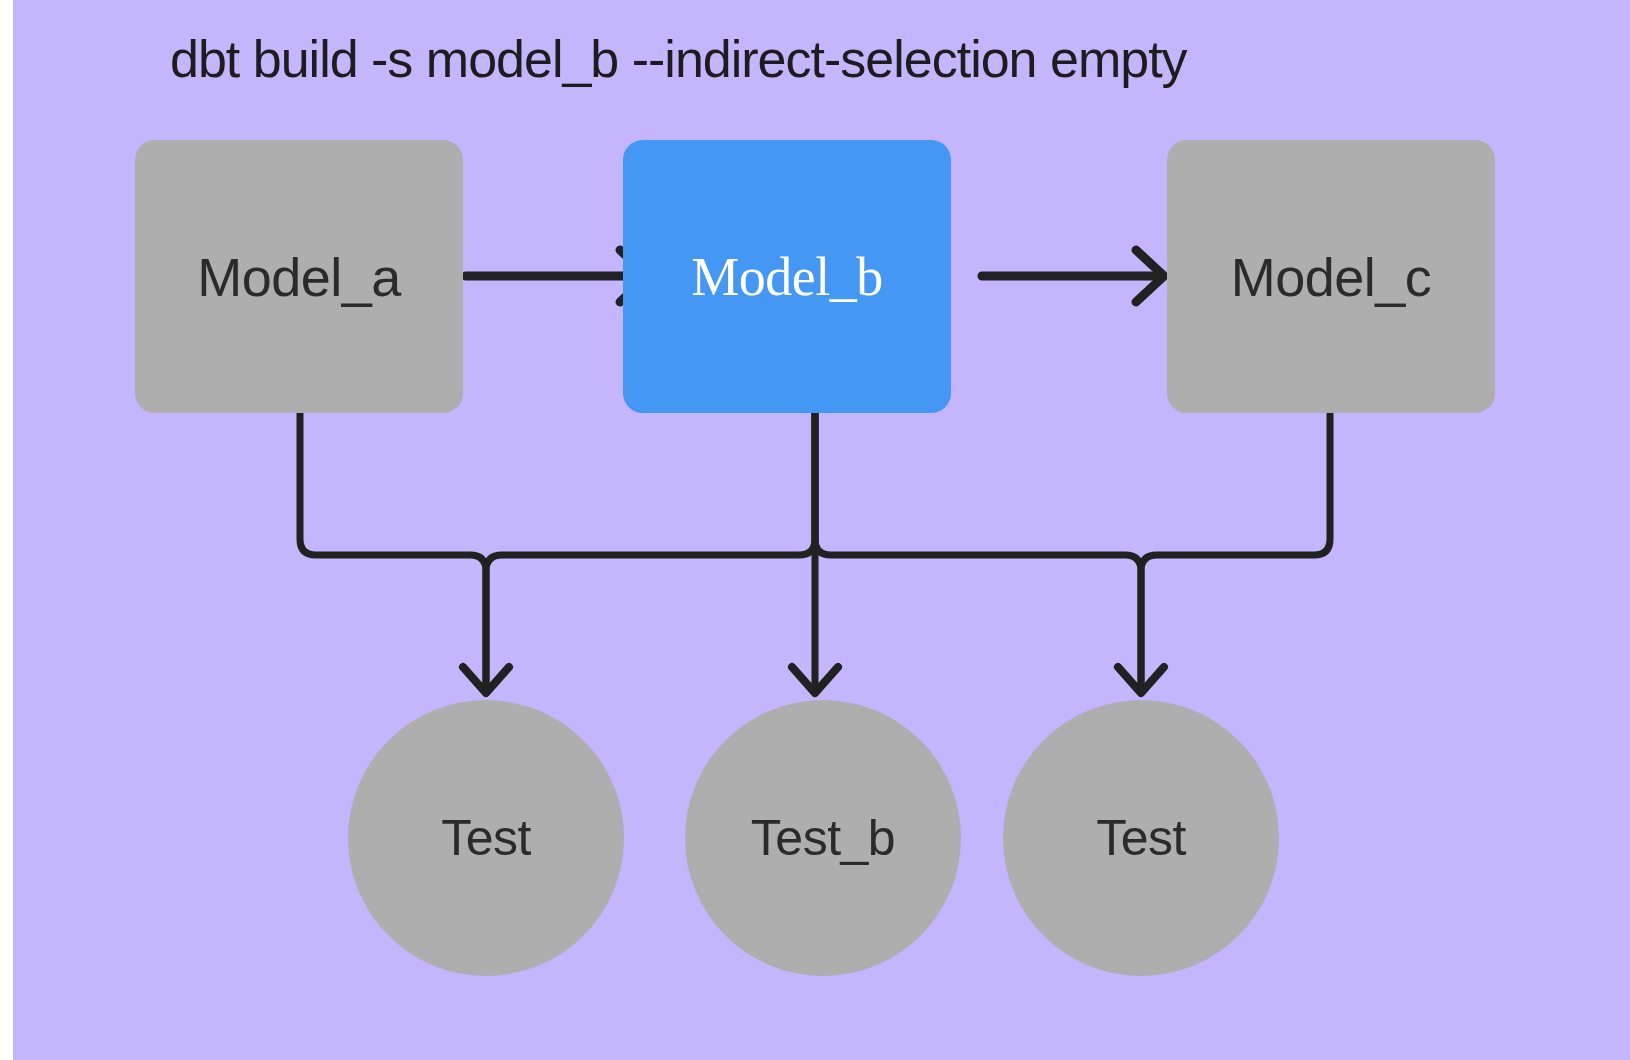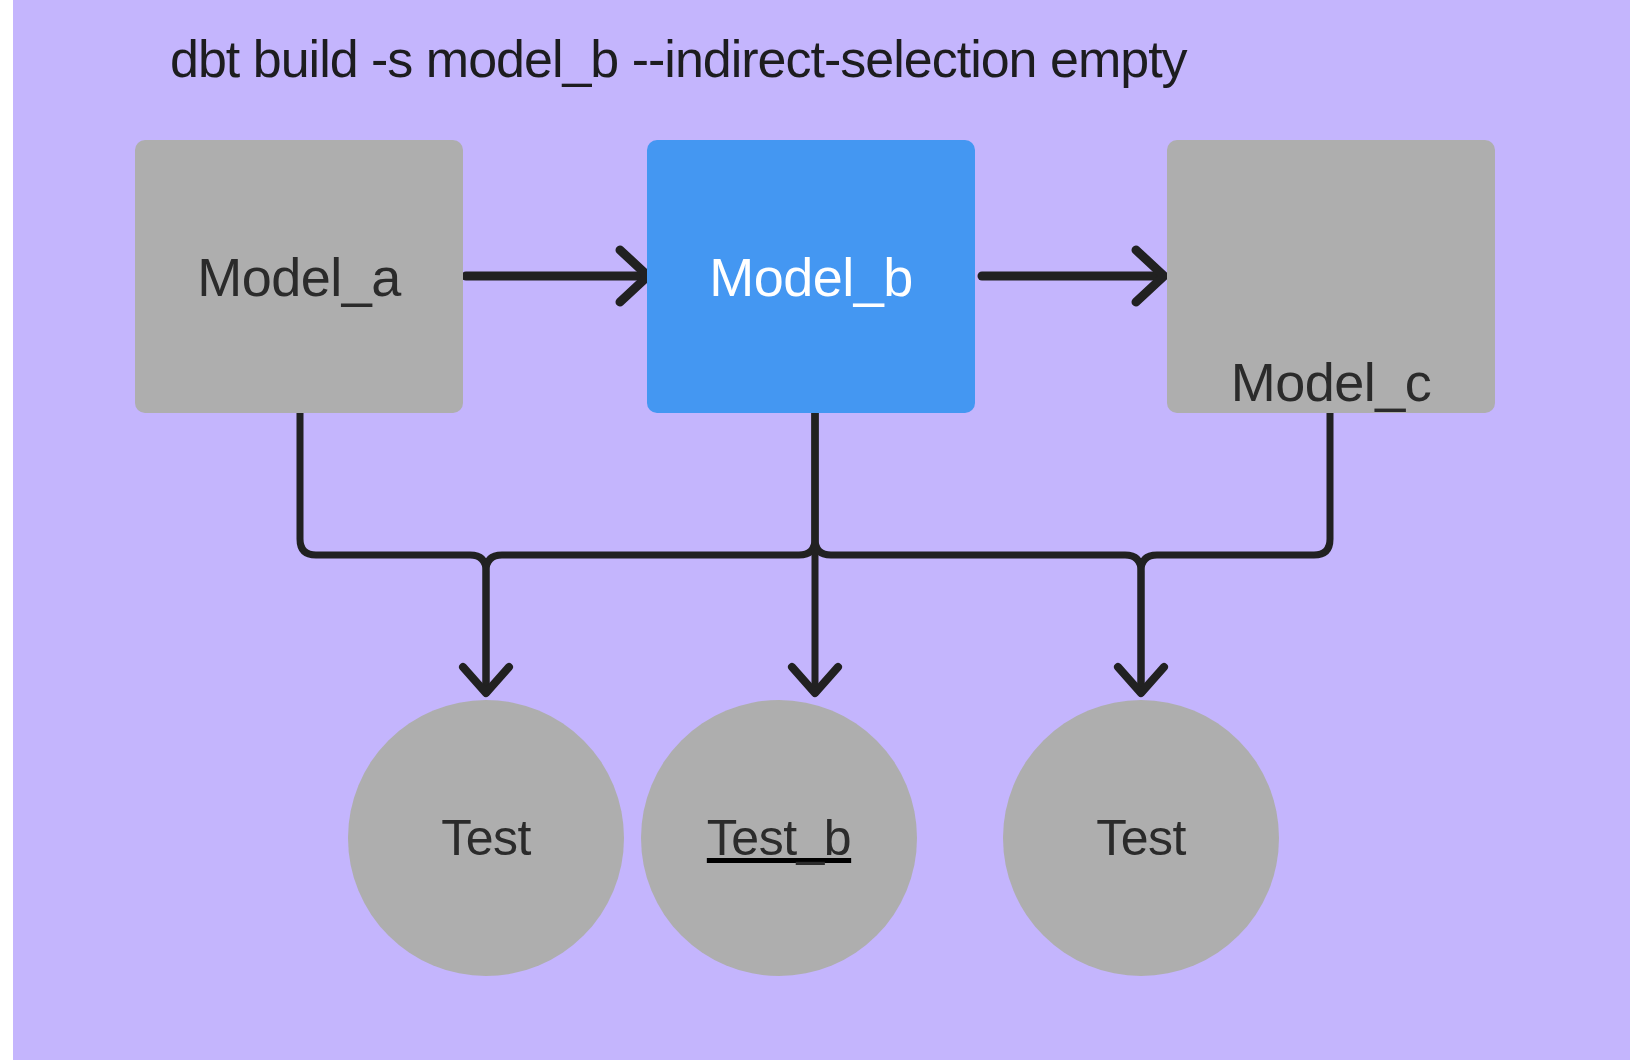--- a/index.html
+++ b/index.html
@@ -38,54 +38,54 @@
     fill: none;
     stroke: #212121;
     stroke-linecap: round;
     stroke-linejoin: round;
   }
   .model-node {
     position: absolute;
     top: 140px;
     width: 328px;
     height: 273px;
-    border-radius: 10px;
+    border-radius: 20px;
     display: flex;
     align-items: center;
     justify-content: center;
     background: #aeaeae;
   }
   .model-node.selected {
     background: #4497f2;
   }
   .model-label {
     font-size: 54px;
     letter-spacing: -0.5px;
     color: #2b2b2b;
     white-space: nowrap;
   }
   .model-node.selected .model-label {
     color: #ffffff;
   }
   #model-a { left: 122px; }
-  #model-b { left: 634px; }
-  #model-c { left: 1154px; align-items: flex-end; }
+  #model-b { left: 610px; font-family: Liberation Serif, serif; }
+  #model-c { left: 1154px; }
   .test-node {
     position: absolute;
     top: 700px;
     width: 276px;
     height: 276px;
     border-radius: 50%;
     background: #aeaeae;
     display: flex;
     align-items: center;
     justify-content: center;
   }
   #test-ab { left: 335px; }
-  #test-b  { left: 628px; text-decoration: underline; }
+  #test-b  { left: 672px; }
   #test-bc { left: 990px; }
   .test-label {
     font-size: 50px;
     line-height: 84px;
     letter-spacing: -0.5px;
     color: #2b2b2b;
     text-align: center;
   }
   .test-label span { display: block; }
 </style>

